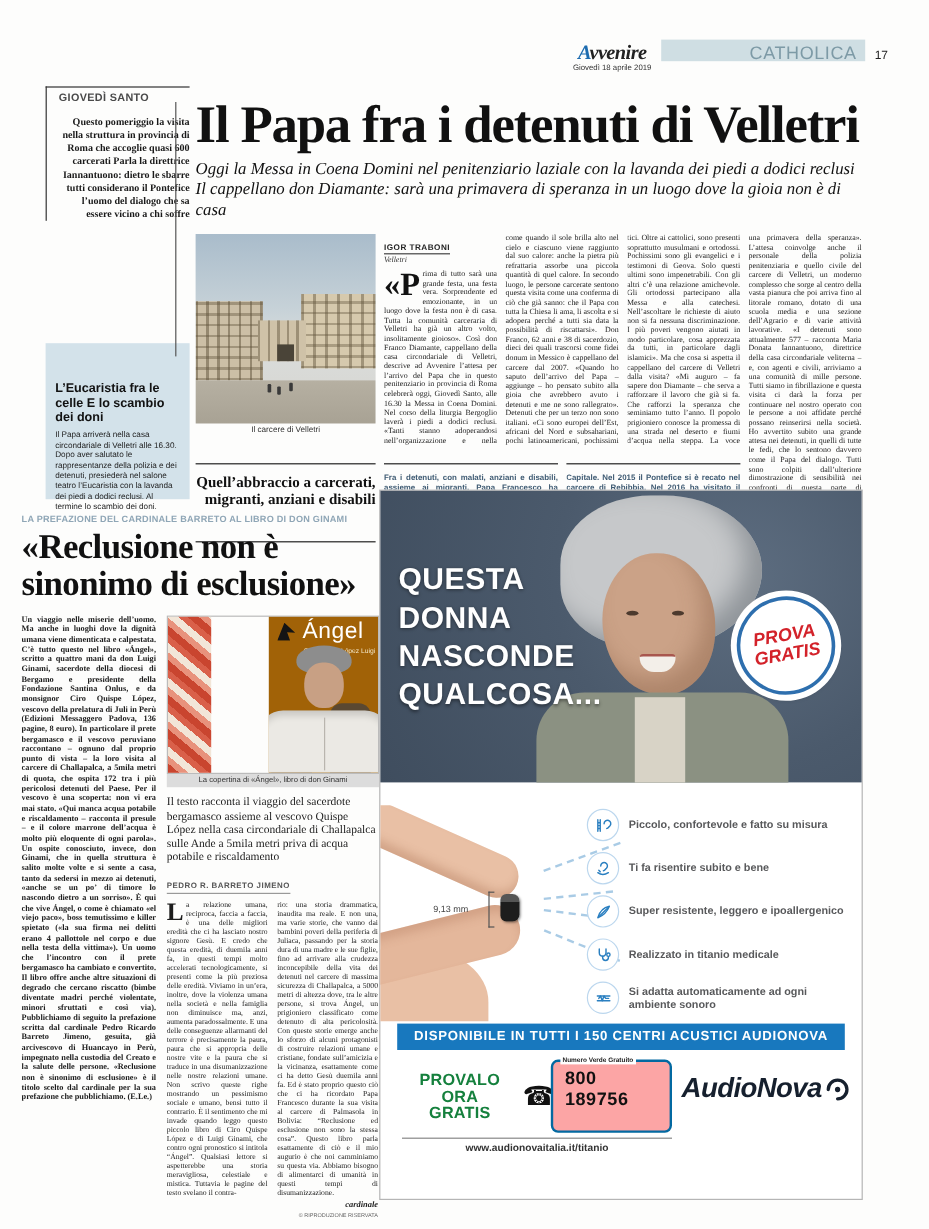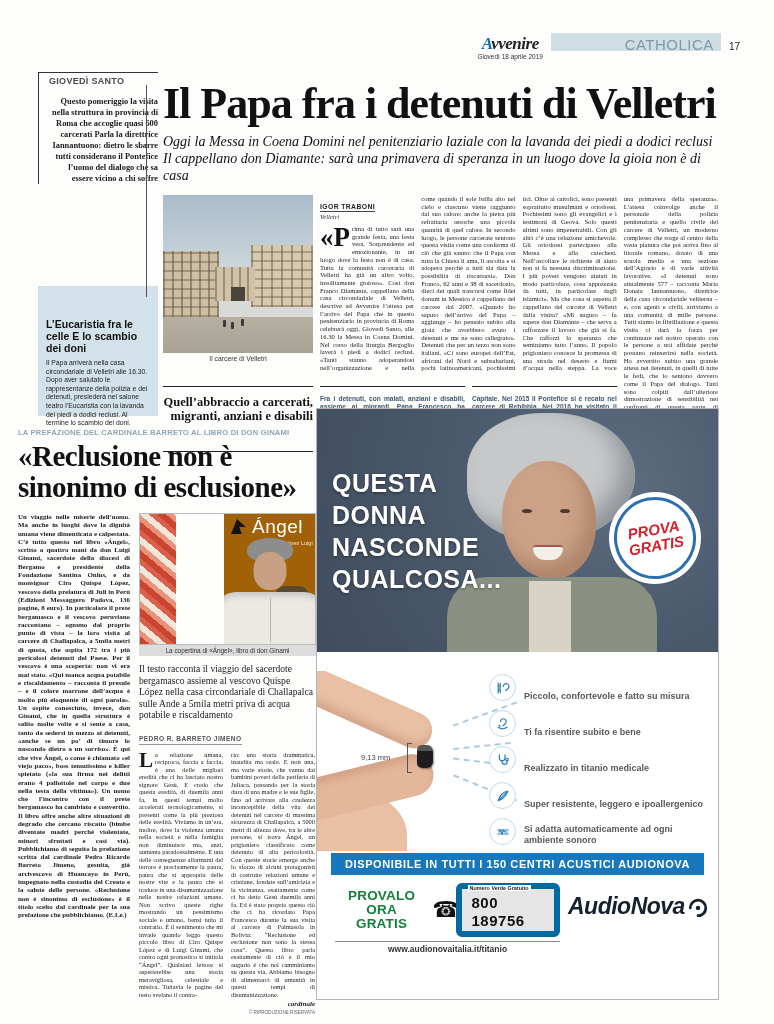--- a/index.html
+++ b/index.html
@@ -113,32 +113,32 @@
   .palm{position:absolute;left:-50px;top:120px;width:140px;height:110px;background:#e9c0a5;border-radius:40%;}
   .device{position:absolute;left:100px;top:74px;width:16px;height:23px;background:linear-gradient(#555 0 28%,#1d1d1d 28% 100%);border-radius:5px 6px 6px 5px;box-shadow:1px 1px 2px rgba(0,0,0,.4);}
   .size-bracket{position:absolute;left:90px;top:72px;height:28px;width:4px;border-left:1px solid #555;border-top:1px solid #555;border-bottom:1px solid #555;}
   .size-label{position:absolute;left:44px;top:82px;font-size:7.5px;color:#444;}
   .dash{position:absolute;border-top:2px dashed #2a7fc0;opacity:.4;}
   .d1{width:68px;left:122px;top:48px;transform:rotate(-20deg);}
   .d2{width:58px;left:124px;top:80px;transform:rotate(-6deg);}
   .d3{width:58px;left:124px;top:96px;transform:rotate(7deg);}
   .d4{width:68px;left:122px;top:122px;transform:rotate(22deg);}
   .features{list-style:none;margin:0;padding:0;position:absolute;left:160px;right:0;top:0;}
-  .features li{display:flex;align-items:flex-end;gap:8px;margin:9px 0;}
+  .features li{display:flex;align-items:center;gap:8px;margin:9px 0;}
   .f-icon{flex:none;width:25px;height:25px;border:1.5px solid #bcd7ee;border-radius:50%;display:flex;align-items:center;justify-content:center;background:#fff;}
   .f-icon svg{stroke:#2a7fc0;fill:none;stroke-width:1.5;stroke-linecap:round;stroke-linejoin:round;}
   .f-text{font-weight:bold;font-size:9px;line-height:10.5px;color:#58595b;}
   .ad-banner{margin:2px 2px 0;background:#1878be;color:#fff;font-weight:bold;font-size:11px;letter-spacing:.6px;text-align:center;padding:5px 0;}
   .ad-footer{display:flex;align-items:flex-start;padding:8px 6px 0;gap:8px;}
   .foot-left{width:225px;flex:none;}
   .cta-row{display:flex;align-items:center;gap:4px;}
   .cta{color:#15803d;font-weight:bold;font-size:13.5px;line-height:14px;text-align:center;letter-spacing:.2px;}
   .phone-wrap{position:relative;display:flex;align-items:center;}
   .phone-icon{font-size:22px;color:#111;margin-right:-4px;}
-  .phone-rect{position:relative;border:6px solid #0369a1;border-radius:6px;padding:5px 10px 1px;background:#e5e5e5;}
+  .phone-rect{position:relative;border:2px solid #0369a1;border-radius:6px;padding:5px 10px 16px;background:#fca5a5;}
   .phone-label{position:absolute;top:-4px;left:6px;background:#fff;font-weight:bold;font-size:5.4px;color:#222;padding:0 2px;white-space:nowrap;}
   .phone-num{font-weight:bold;font-size:15px;color:#111;letter-spacing:.5px;}
   .ad-url{margin-top:4px;border-top:1px solid #888;padding-top:2px;text-align:center;font-weight:bold;font-size:8.5px;color:#333;}
   .brand{margin-left:auto;display:flex;align-items:center;gap:2px;padding-top:10px;}
   .brand-text{font-weight:bold;font-style:italic;font-size:23px;color:#16202e;letter-spacing:-.5px;}
 </style>
 </head>
 <body>
 
 <div class="page">
@@ -298,35 +298,35 @@
                   <path d="M7 7 a3.5 3.5 0 1 1 6 2.4 c-1.5 1.1-1.5 2.6-3.2 2.6"></path>
                   <path d="M4 14 q5 4 11 0"></path>
                   <path d="M5 11.5 l1.5 1.5"></path>
                 </svg>
             </span>
             <span class="f-text">Ti fa risentire subito e bene</span>
           </li>
           <li>
             <span class="f-icon">
               <svg width="16" height="16" viewBox="0 0 20 20">
+                  <path d="M4 16 C6 9 11 5 16 4 C14 9 9 14 4 16 Z"></path>
+                  <path d="M5.5 14.5 L14.5 5.5"></path>
+                </svg>
+            </span>
+            <span class="f-text">Super resistente, leggero e ipoallergenico</span>
+          </li>
+          <li>
+            <span class="f-icon">
+              <svg width="16" height="16" viewBox="0 0 20 20">
                   <path d="M5.5 3.5 v4 a3.5 3.5 0 0 0 7 0 v-4"></path>
                   <path d="M9 11 v1.5 a3 3 0 0 0 6 0 v-1"></path>
                   <circle cx="15" cy="9.5" r="1.7"></circle>
                 </svg>
             </span>
             <span class="f-text">Realizzato in titanio medicale</span>
-          </li>
-          <li>
-            <span class="f-icon">
-              <svg width="16" height="16" viewBox="0 0 20 20">
-                  <path d="M4 16 C6 9 11 5 16 4 C14 9 9 14 4 16 Z"></path>
-                  <path d="M5.5 14.5 L14.5 5.5"></path>
-                </svg>
-            </span>
-            <span class="f-text">Super resistente, leggero e ipoallergenico</span>
           </li>
           <li>
             <span class="f-icon">
               <svg width="16" height="16" viewBox="0 0 20 20">
                   <path d="M3.5 7.5 h13 M3.5 12.5 h13"></path>
                   <path d="M5 10 l1.8-2.5 1.8 5 1.8-5 1.8 2.5 h3"></path>
                 </svg>
             </span>
             <span class="f-text">Si adatta automaticamente ad ogni ambiente sonoro</span>
           </li>

